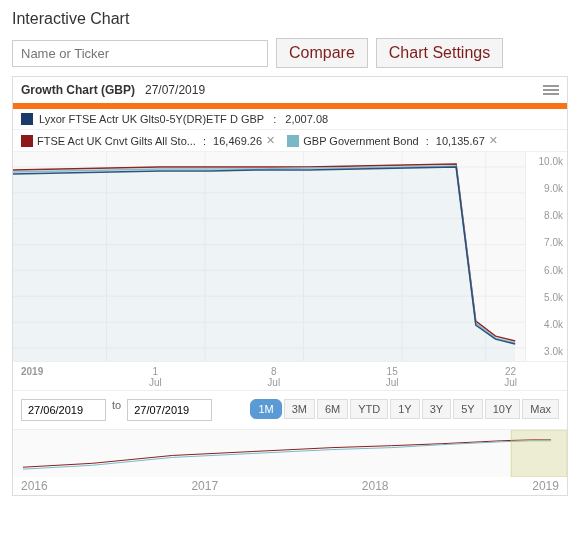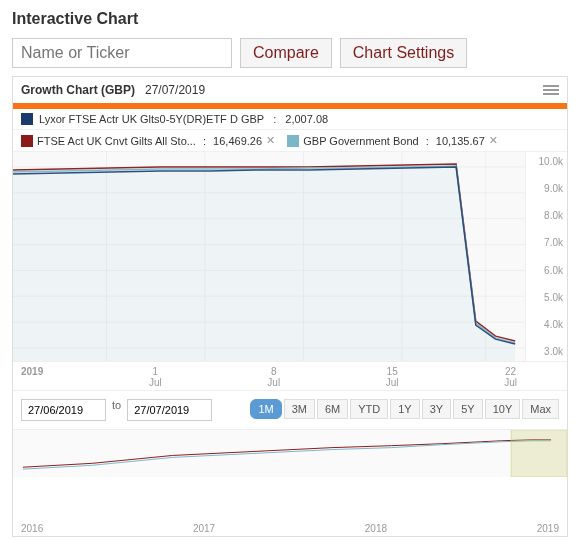--- a/index.html
+++ b/index.html
@@ -9,34 +9,34 @@
       background: #fff;
       color: #333;
       width: 580px;
       min-height: 551px;
     }
     .page-container {
       padding: 10px 12px;
     }
     .page-title {
       font-size: 16px;
-      font-weight: bold;
+      font-weight: normal;
       margin-bottom: 10px;
     }
     .toolbar {
       display: flex;
       align-items: center;
       gap: 8px;
       margin-bottom: 8px;
     }
     .search-input {
       border: 1px solid #ccc;
       padding: 5px 8px;
-      font-size: 16px;
-      width: 220px;
+      font-size: 13px;
+      width: 256px;
       color: #999;
       outline: none;
     }
     .btn {
       border: 1px solid #ccc;
       background: #f5f5f5;
       padding: 5px 12px;
       font-size: 16px;
       cursor: pointer;
       color: #7f1d1d;
@@ -186,23 +186,22 @@
       overflow: hidden;
     }
     .mini-chart-area svg {
       width: 100%;
       height: 100%;
     }
     .mini-x-axis {
       padding: 2px 8px;
       display: flex;
       justify-content: space-between;
-      font-size: 10px;
-      color: #999;
-      margin-top: 44px;
+      font-size: 12px;
+      color: #999;
     }
   </style>
 </head>
 <body>
 
 <div class="page-container">
   <div class="page-title">Interactive Chart</div>
 
   <div class="toolbar">
     <input class="search-input" type="text" placeholder="Name or Ticker" style="">

